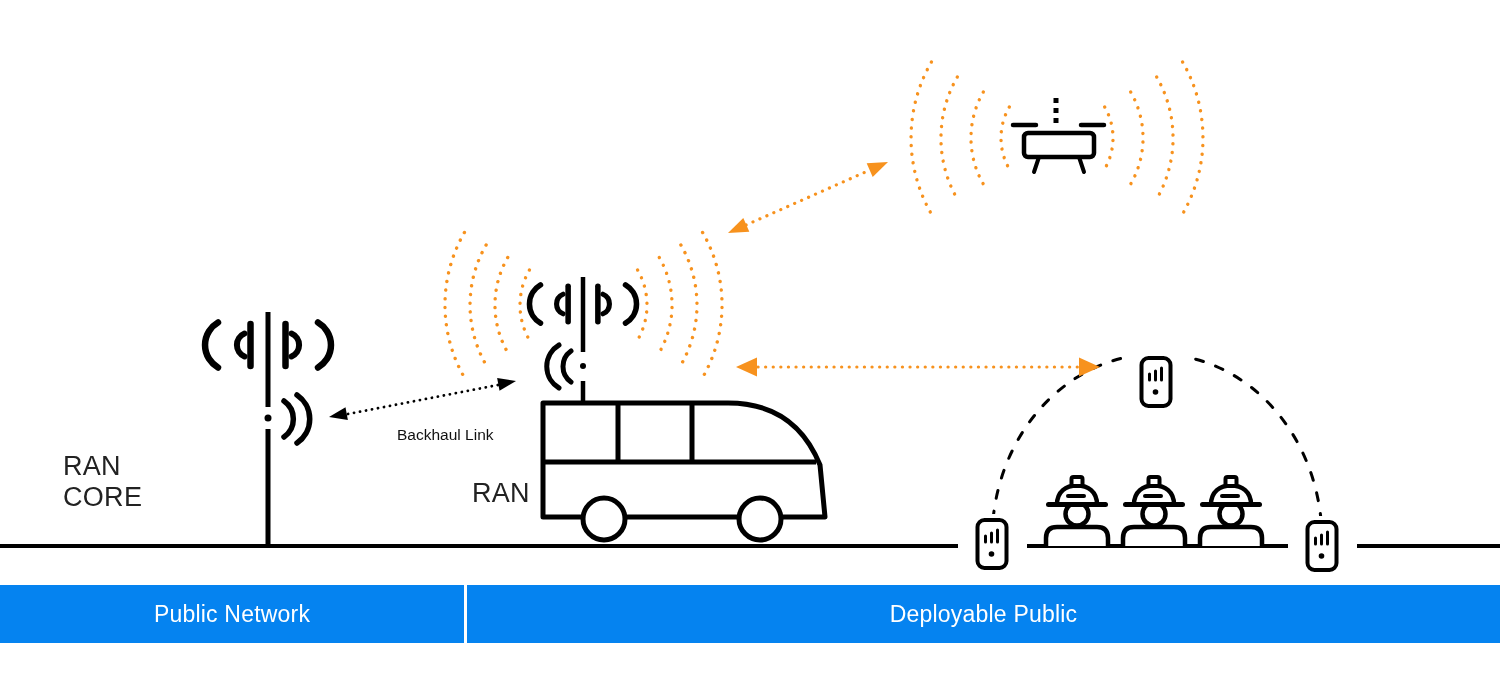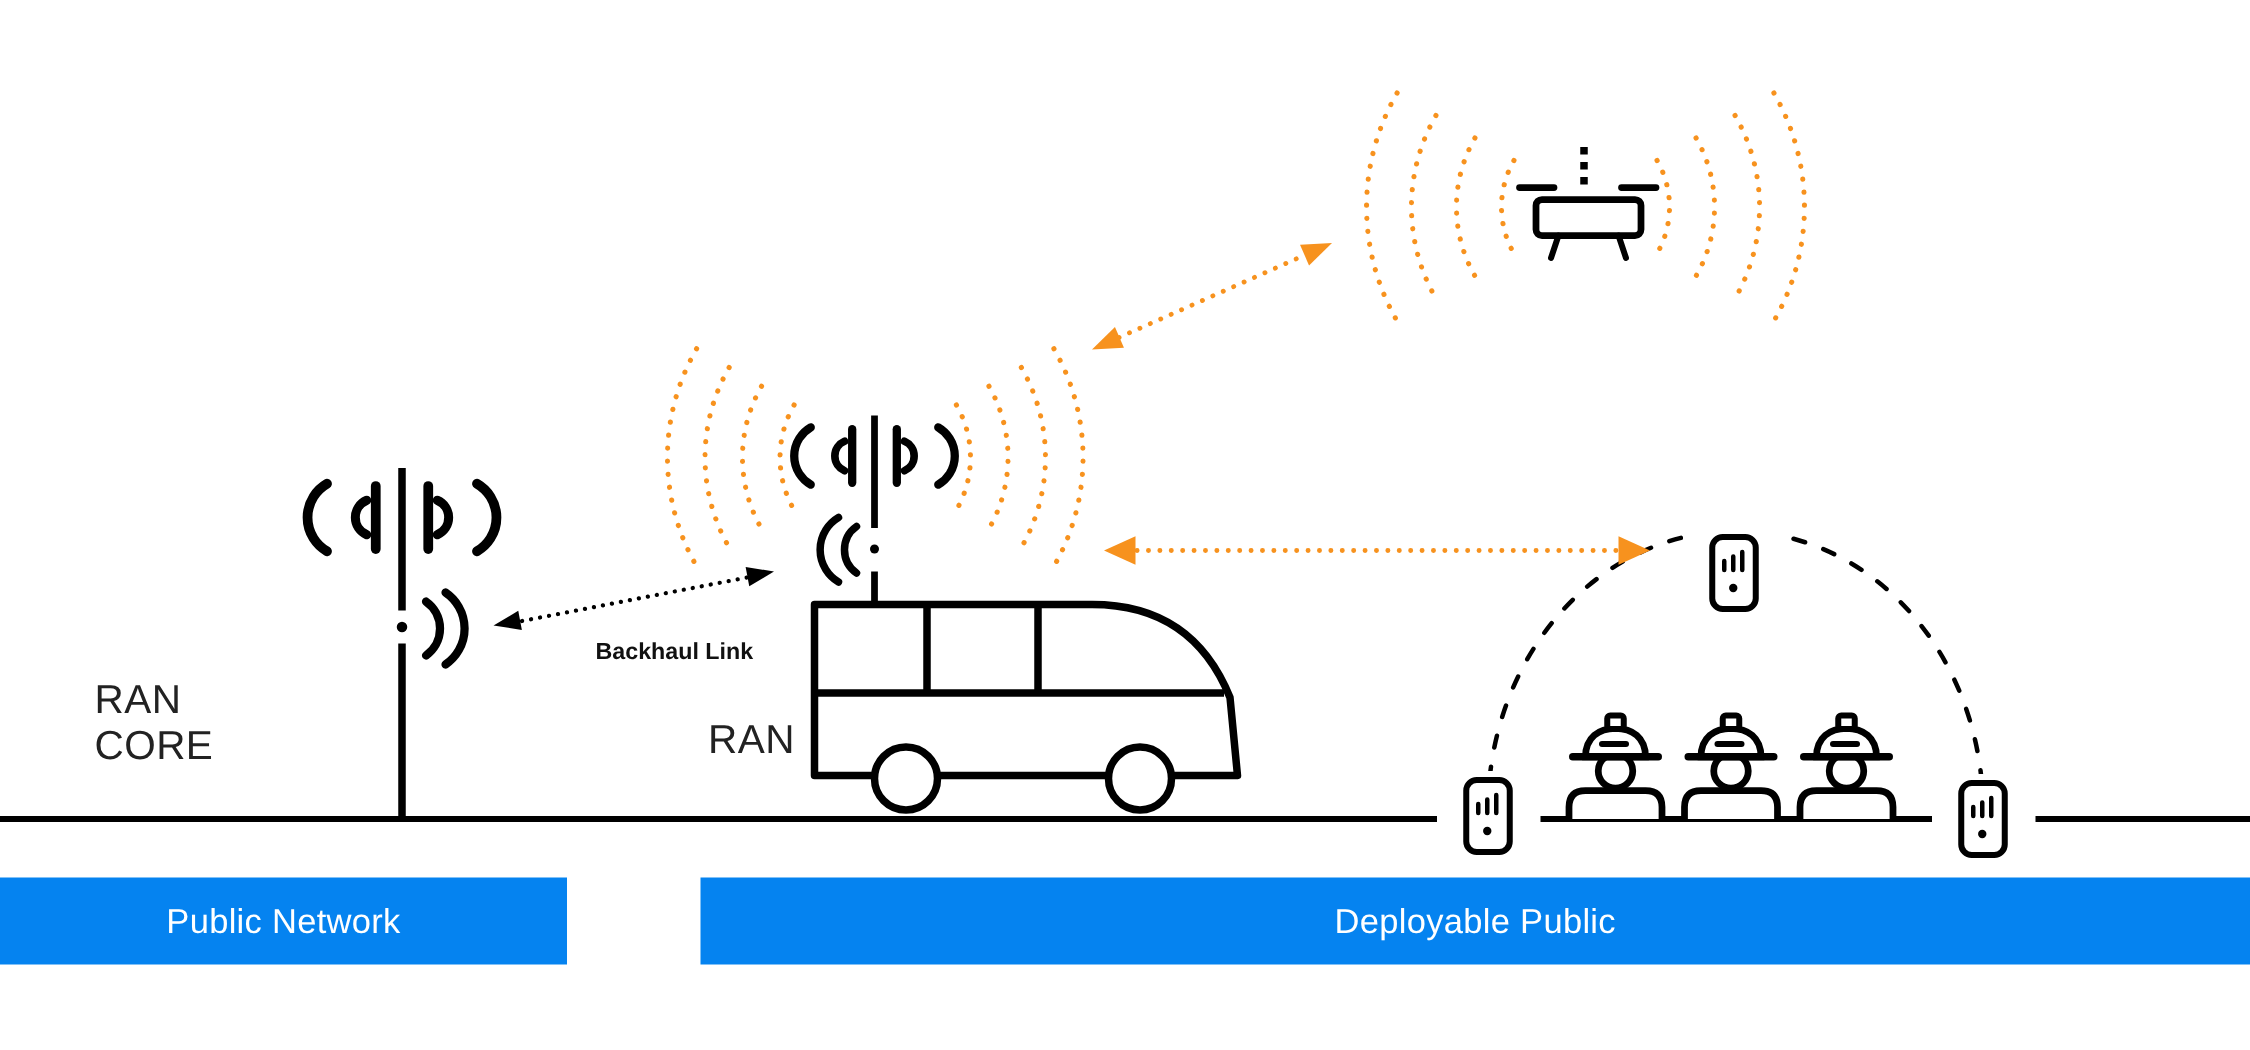--- a/index.html
+++ b/index.html
@@ -10,21 +10,21 @@
   #art{position:absolute;left:0;top:0;}
   .k{stroke:var(--line-black,#000);fill:none;}
   .k-dot{stroke:var(--line-black,#000);stroke-width:2.8;stroke-dasharray:0.1 6;stroke-linecap:round;fill:none;}
   .k-fill{fill:var(--line-black,#000);}
   .dash{stroke:var(--line-black,#000);stroke-width:3;stroke-dasharray:8 13;stroke-linecap:round;fill:none;}
   .o-dot{stroke:var(--accent-orange,#F7921E);stroke-width:3.2;stroke-dasharray:0.1 7.5;stroke-linecap:round;fill:none;}
   .o-arc{stroke:var(--accent-orange,#F7921E);stroke-width:3.4;stroke-dasharray:0.1 8.6;stroke-linecap:round;fill:none;}
   .o-fill{fill:var(--accent-orange,#F7921E);}
   .label{position:absolute;color:var(--text-dark,#222);}
   .lbl-big{font-size:27px;line-height:31px;letter-spacing:0.3px;white-space:pre-line;}
-  .lbl-small{font-size:15.5px;font-weight:700;color:#111;}
+  .lbl-small{font-size:15.5px;font-weight:400;color:#111;}
   .bar{position:absolute;top:585px;height:58px;background:var(--network-blue,#0583F0);
        display:flex;align-items:center;justify-content:center;}
   .bar span{color:var(--bar-text,#fff);font-size:23px;letter-spacing:0.2px;}
 </style>
 </head>
 <body>
 
 <div id="canvas">
 
   <svg id="art" width="1500" height="700" viewBox="0 0 1500 700">
@@ -147,20 +147,20 @@
       <polygon class="o-fill" points="736,367 757,357.5 757,376.5"></polygon>
       <polygon class="o-fill" points="1100,367 1079,357.5 1079,376.5"></polygon>
     </g>
   </svg>
 
   <div class="label lbl-big" style="left:63px;top:451px;">RAN
 CORE</div>
   <div class="label lbl-big" style="left:472px;top:478px;">RAN</div>
   <div class="label lbl-small" style="left:397px;top:426px;">Backhaul Link</div>
 
-  <div class="bar" style="left:0;width:378px;">
+  <div class="bar" style="left:0;width:464px;">
     <span>Public Network</span>
   </div>
   <div class="bar" style="left:467px;width:1033px;">
     <span>Deployable Public</span>
   </div>
 
 </div>
 
 </body></html>

